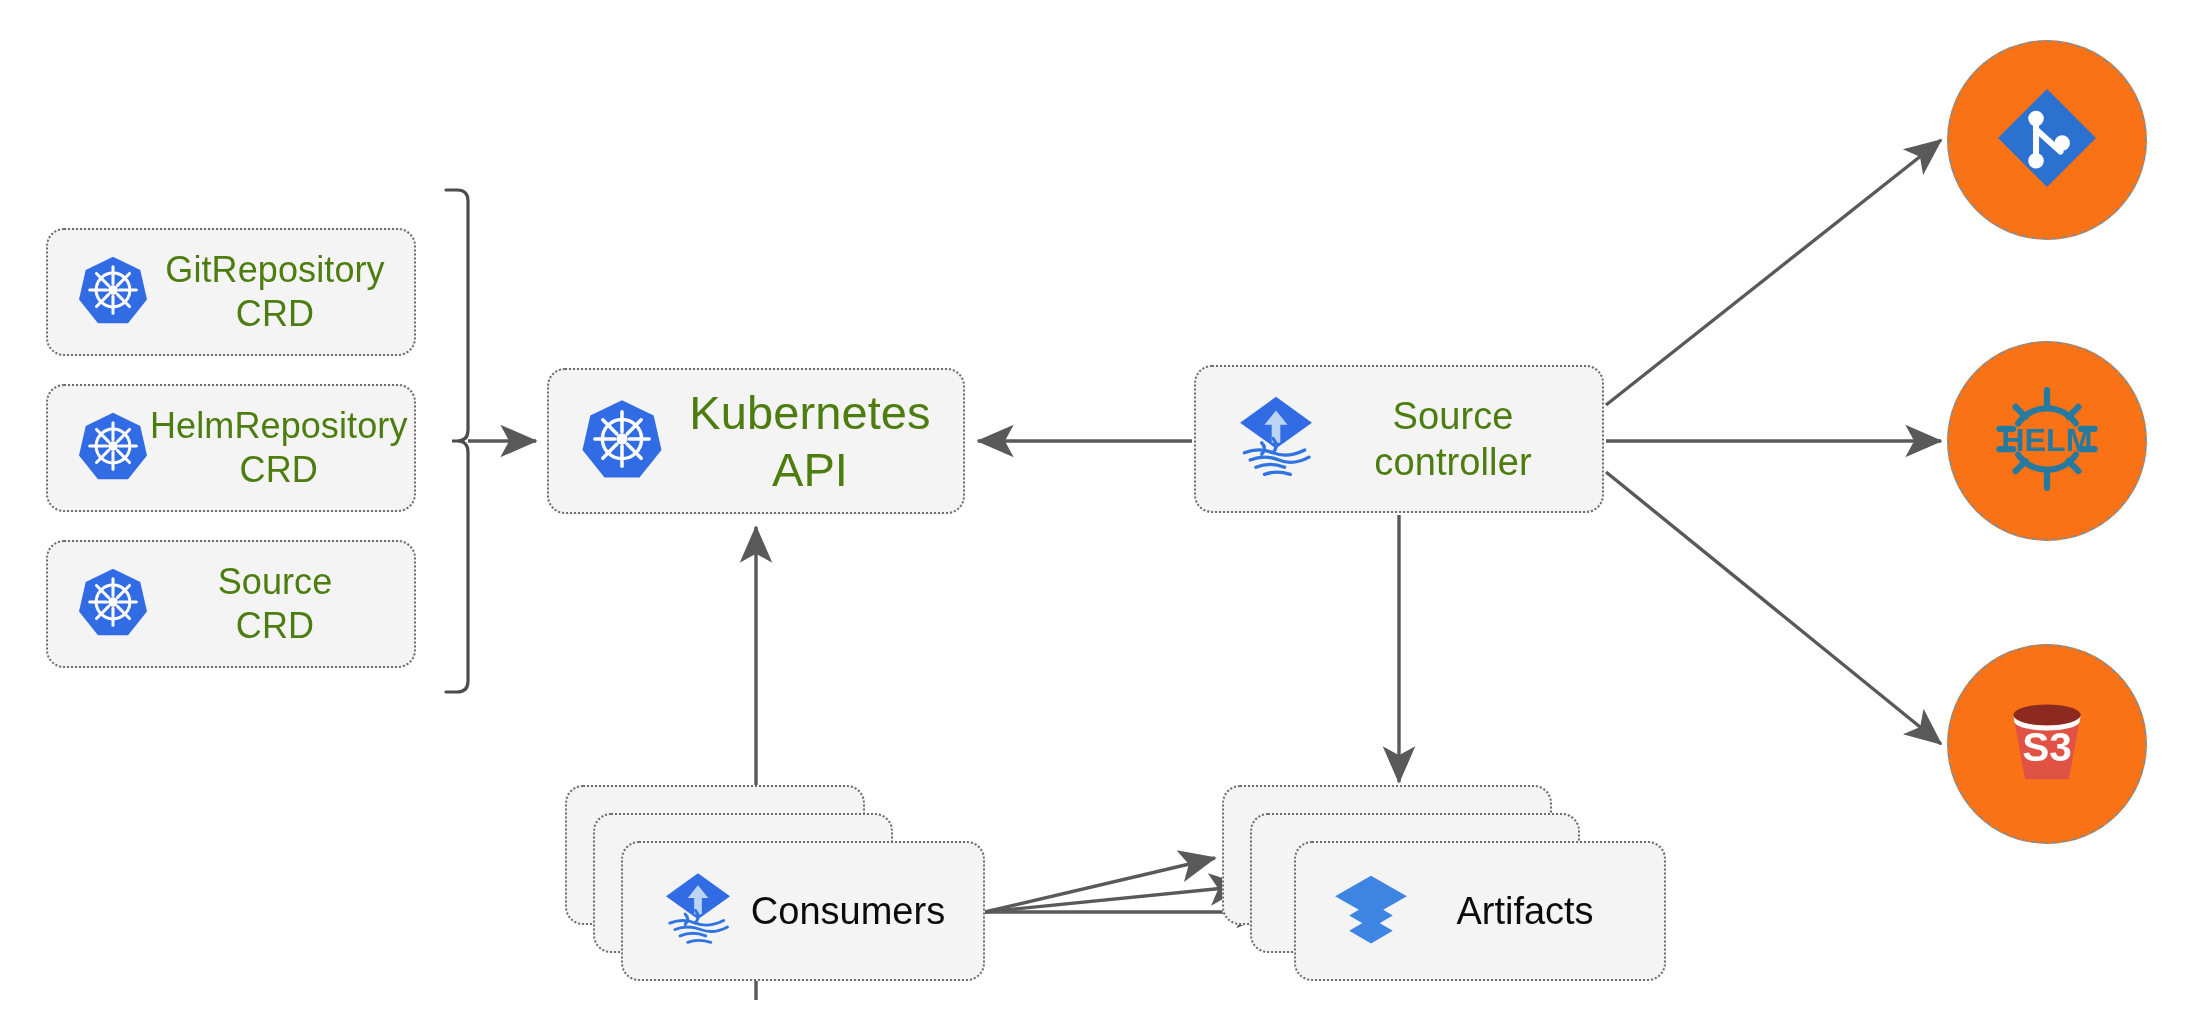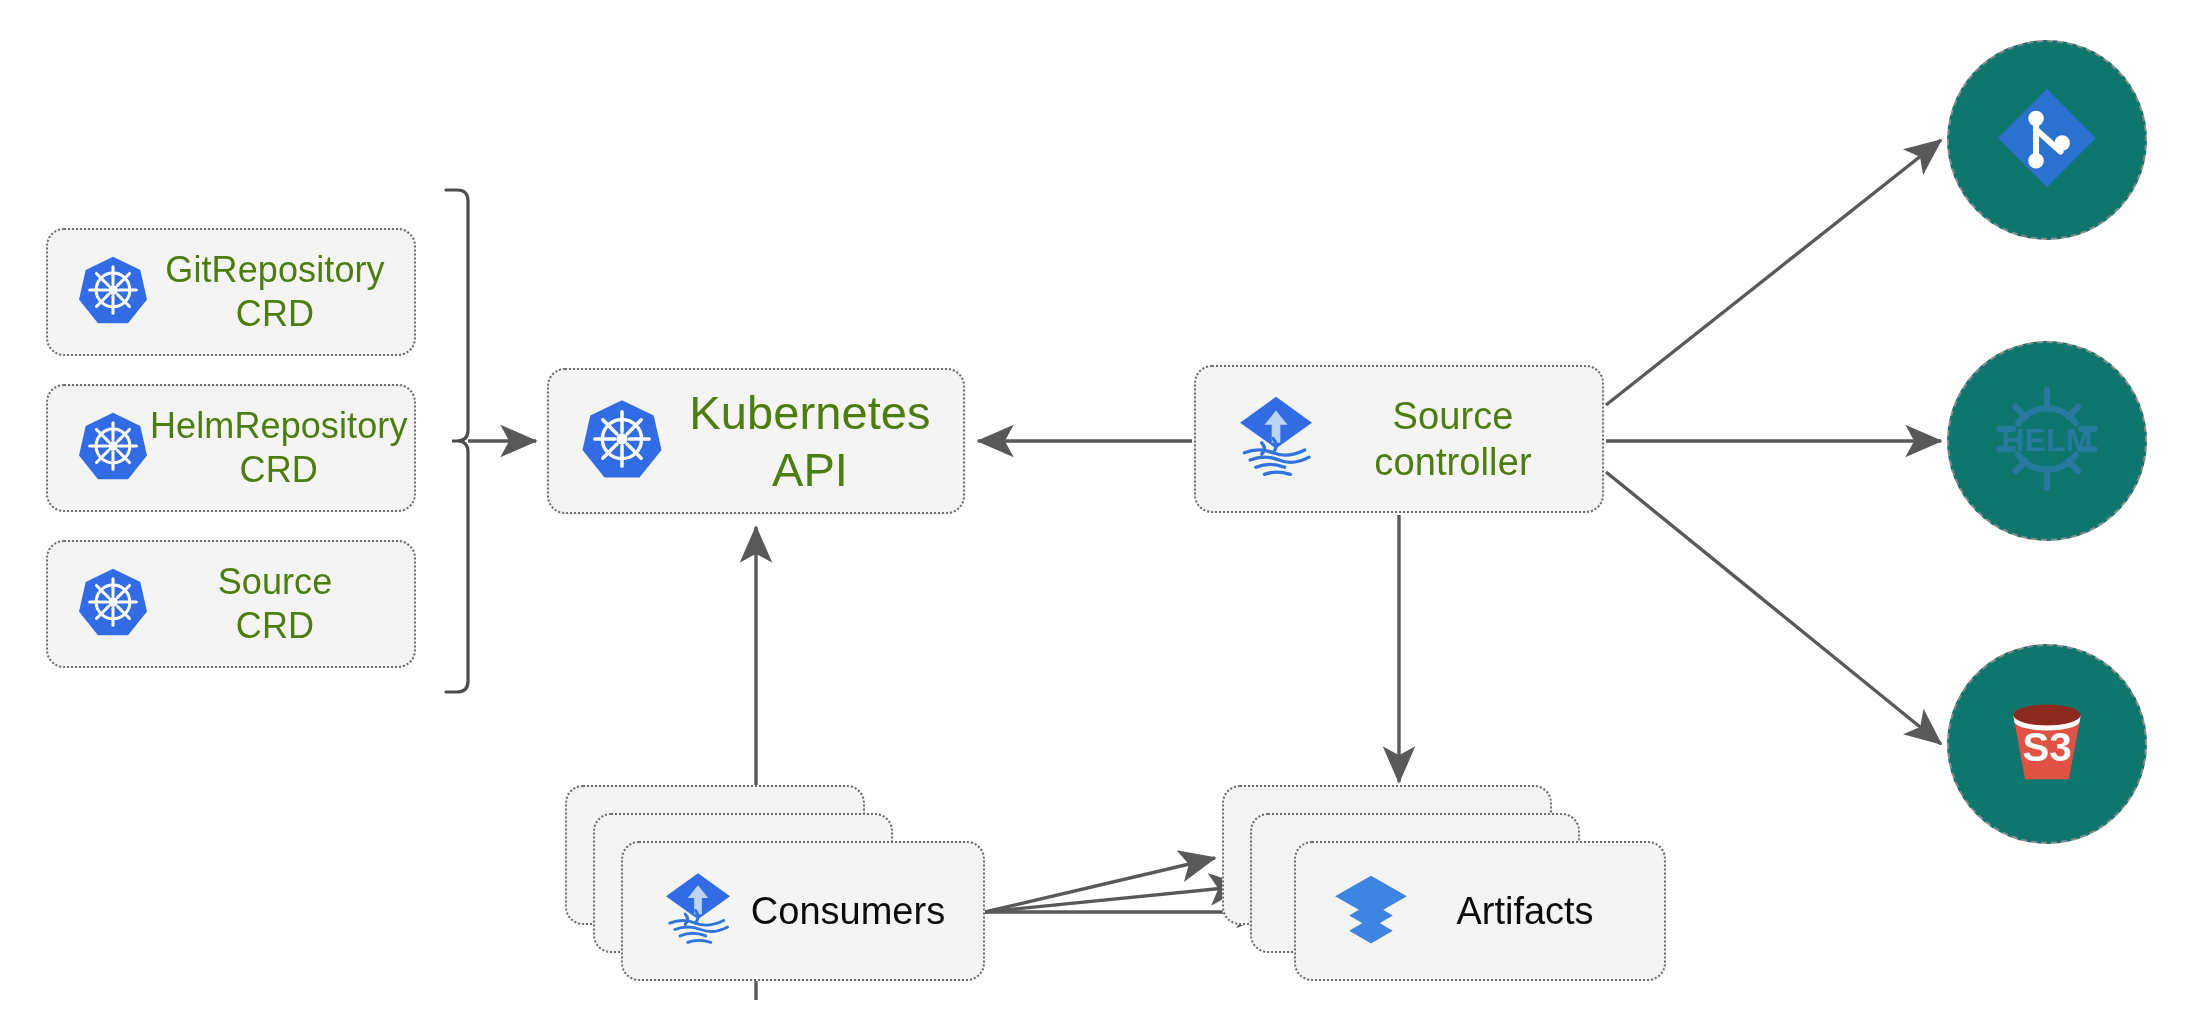--- a/index.html
+++ b/index.html
@@ -59,21 +59,21 @@
   }
   .stack .front .ico{margin-left:34px;flex:0 0 auto;}
   .stack .front .label{flex:1;text-align:center;padding-right:26px;font-size:38px;color:#0b0b0b;}
 
   
   .circ{
     position:absolute;
     width:200px;height:200px;
     border-radius:50%;
     border:2.5px dashed #8a8a8a;
-    background:#0f766e;
+    background:#f97316;
     box-sizing:border-box;
     display:flex;align-items:center;justify-content:center;
   }
 
   svg.wire{position:absolute;left:0;top:0;width:2196px;height:1030px;pointer-events:none;}
   .ico{display:block;}
 </style>
 </head>
 <body>
 

